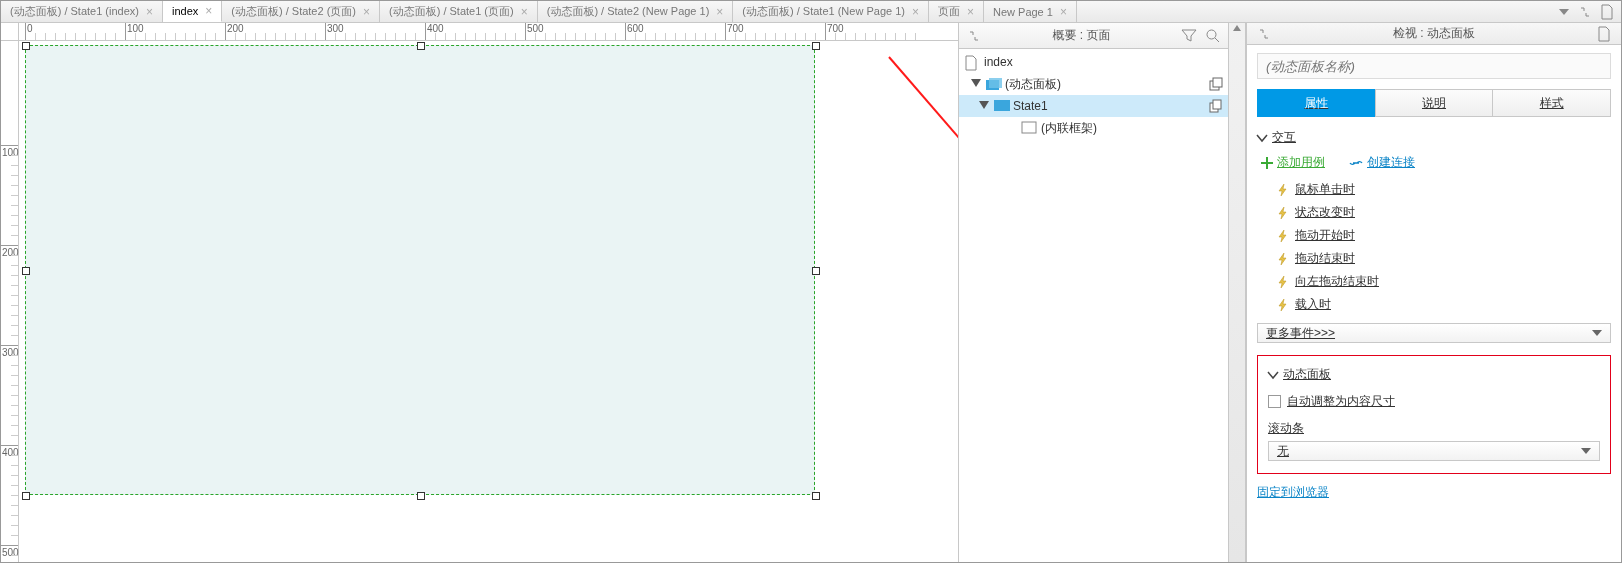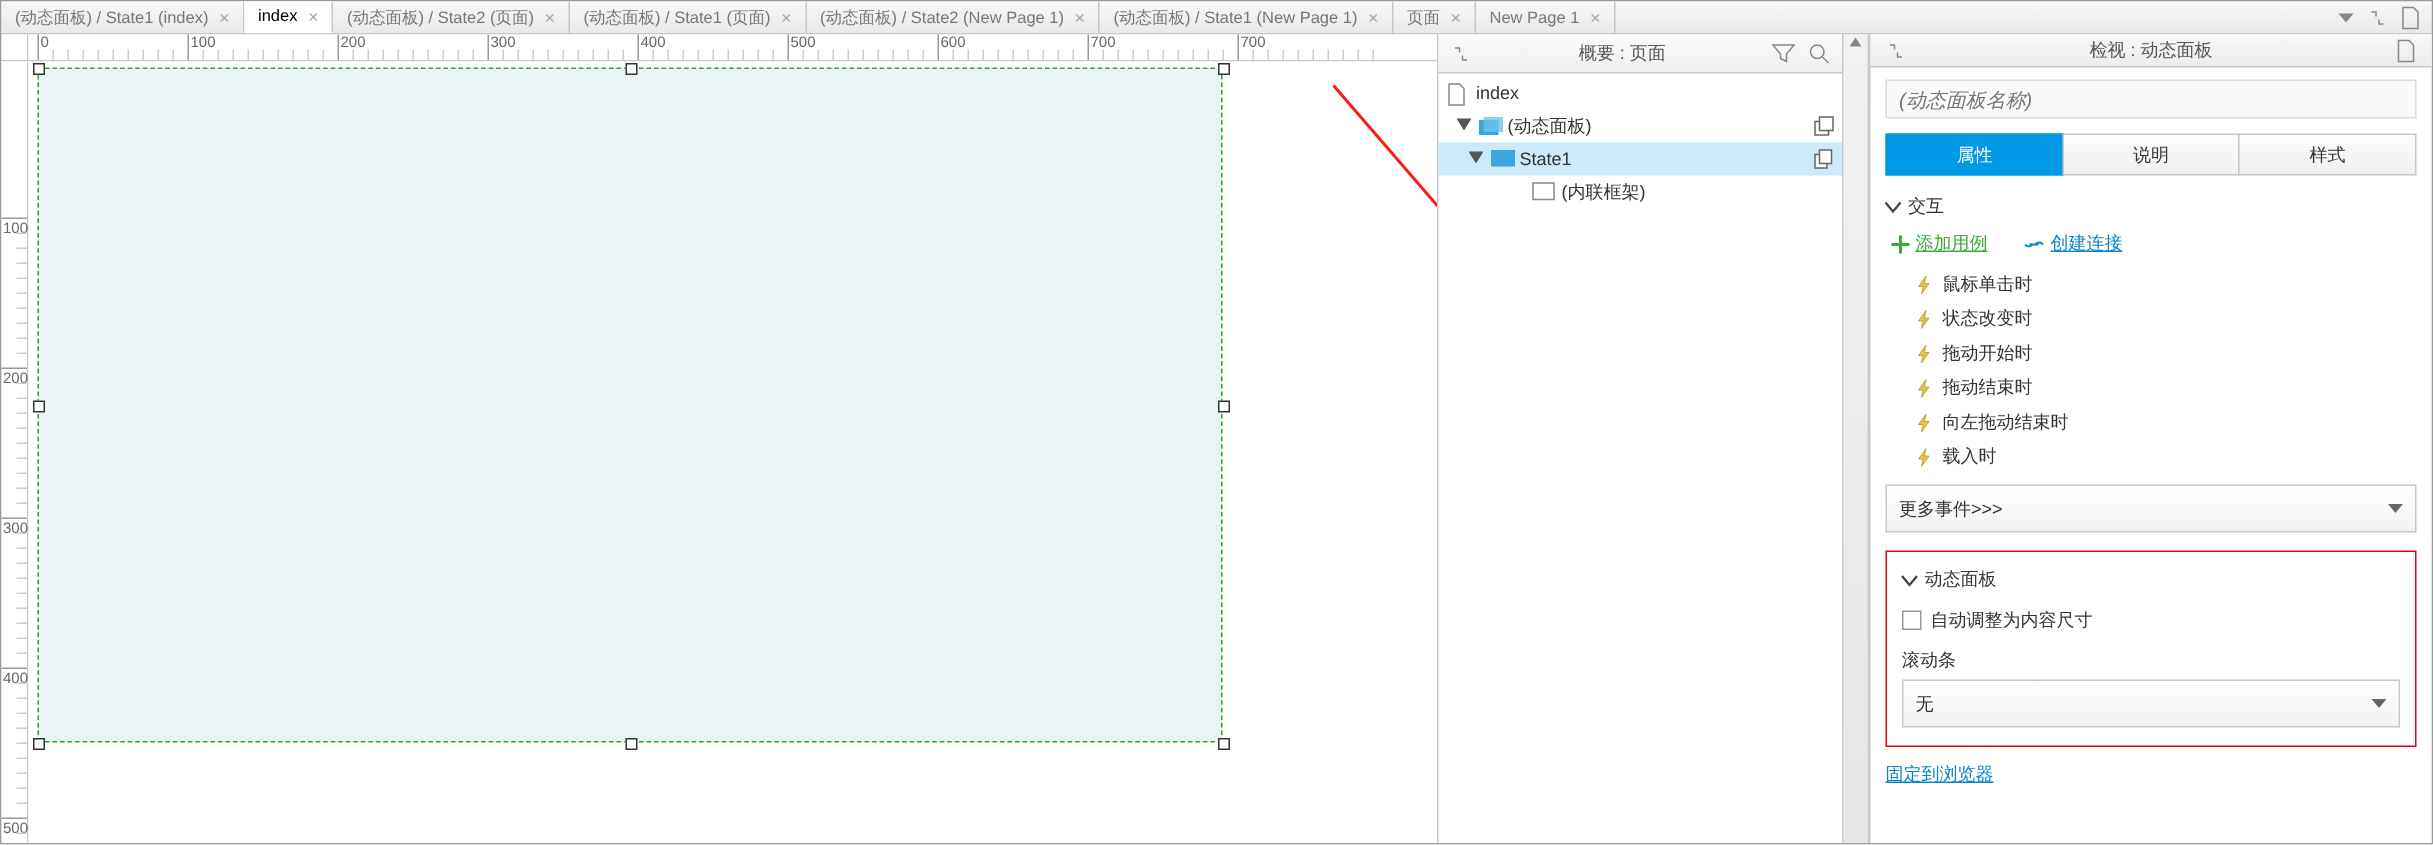--- a/index.html
+++ b/index.html
@@ -46,36 +46,36 @@
 .tree { flex:1; overflow:auto; padding-top:2px;}
 .tree-row { display:flex; align-items:center; height:22px; padding-right:6px; gap:5px;}
 .tree-row.selected { background:#cdeafa;}
 .tree-row .lbl { flex:1; white-space:nowrap;}
 .tw { width:10px; height:10px; }
 .node-ico{ width:14px; height:12px; }
 
 .inspector { width:375px; background:#fff; border-left:1px solid var(--border); display:flex; flex-direction:column; min-width:0;}
 .insp-head { display:flex; align-items:center; height:22px; background:linear-gradient(#f7f7f7,#ececec); border-bottom:1px solid var(--border); padding:0 8px; gap:6px; color:#555;}
 .insp-head .title { flex:1; text-align:center;}
-.insp-scroll { flex:1; overflow-y:auto; overflow-x:hidden; padding:0 10px 10px 10px;}
+.insp-scroll { flex:1; overflow-y:auto; overflow-x:hidden; padding:0 10px 10px 10px;text-decoration:underline;}
 .name-field { width:100%; height:26px; border:1px solid #dcdcdc; background:#fafafa; font-style:italic; color:#888; padding:0 8px; margin:8px 0 10px 0;}
 .tabs3 { display:flex; height:28px; }
 .tabs3 .t { flex:1; display:flex; align-items:center; justify-content:center; border:1px solid var(--border); margin-left:-1px; background:linear-gradient(#fcfcfc,#efefef); cursor:pointer;}
 .tabs3 .t:first-child{ margin-left:0;}
 .tabs3 .t.active{ background:var(--accent); color:#fff; border-color:var(--accent);}
 .section { margin-top:12px;}
 .sec-head { display:flex; align-items:center; gap:5px; color:#333; font-size:12px; margin-bottom:8px; cursor:pointer;}
 .chev{ width:10px; height:10px;}
 .row-links { display:flex; gap:24px; margin:4px 0 10px 4px;}
 .addcase { display:flex; align-items:center; gap:4px; color:var(--green); font-size:12px;}
 .crlink { display:flex; align-items:center; gap:4px; color:var(--link); text-decoration:underline; font-size:12px;}
 .ev-list { display:flex; flex-direction:column; gap:6px; margin-left:20px;}
 .ev { display:flex; align-items:center; gap:6px; color:#333; font-size:12px;}
 .ev svg { flex:none;}
-.more-sel, .sel { display:flex; align-items:center; width:100%; height:32px; border:1px solid #c8c8c8; background:linear-gradient(#fff,#f2f2f2); padding:0 8px; justify-content:space-between; cursor:pointer;}
+.more-sel, .sel { display:flex; align-items:center; width:100%; height:20px; border:1px solid #c8c8c8; background:linear-gradient(#fff,#f2f2f2); padding:0 8px; justify-content:space-between; cursor:pointer;}
 .cbx { display:flex; align-items:center; gap:6px; margin:4px 0;}
 .cbx .box{ width:13px; height:13px; border:1px solid #999; background:#fff;}
 .lbl2 { margin:10px 0 4px 0;}
 .box-red{ border:1.5px solid #e2001a; padding:10px 10px 12px 10px; margin-top:12px;}
 .bluelink{ color:var(--link); text-decoration:underline; cursor:pointer;}
 
 svg { overflow:visible; }
 
 .insp-scroll::-webkit-scrollbar{ width:14px;}
 .insp-scroll::-webkit-scrollbar-thumb{ background:#c9c9c9; border:3px solid #fff; border-radius:8px;}

